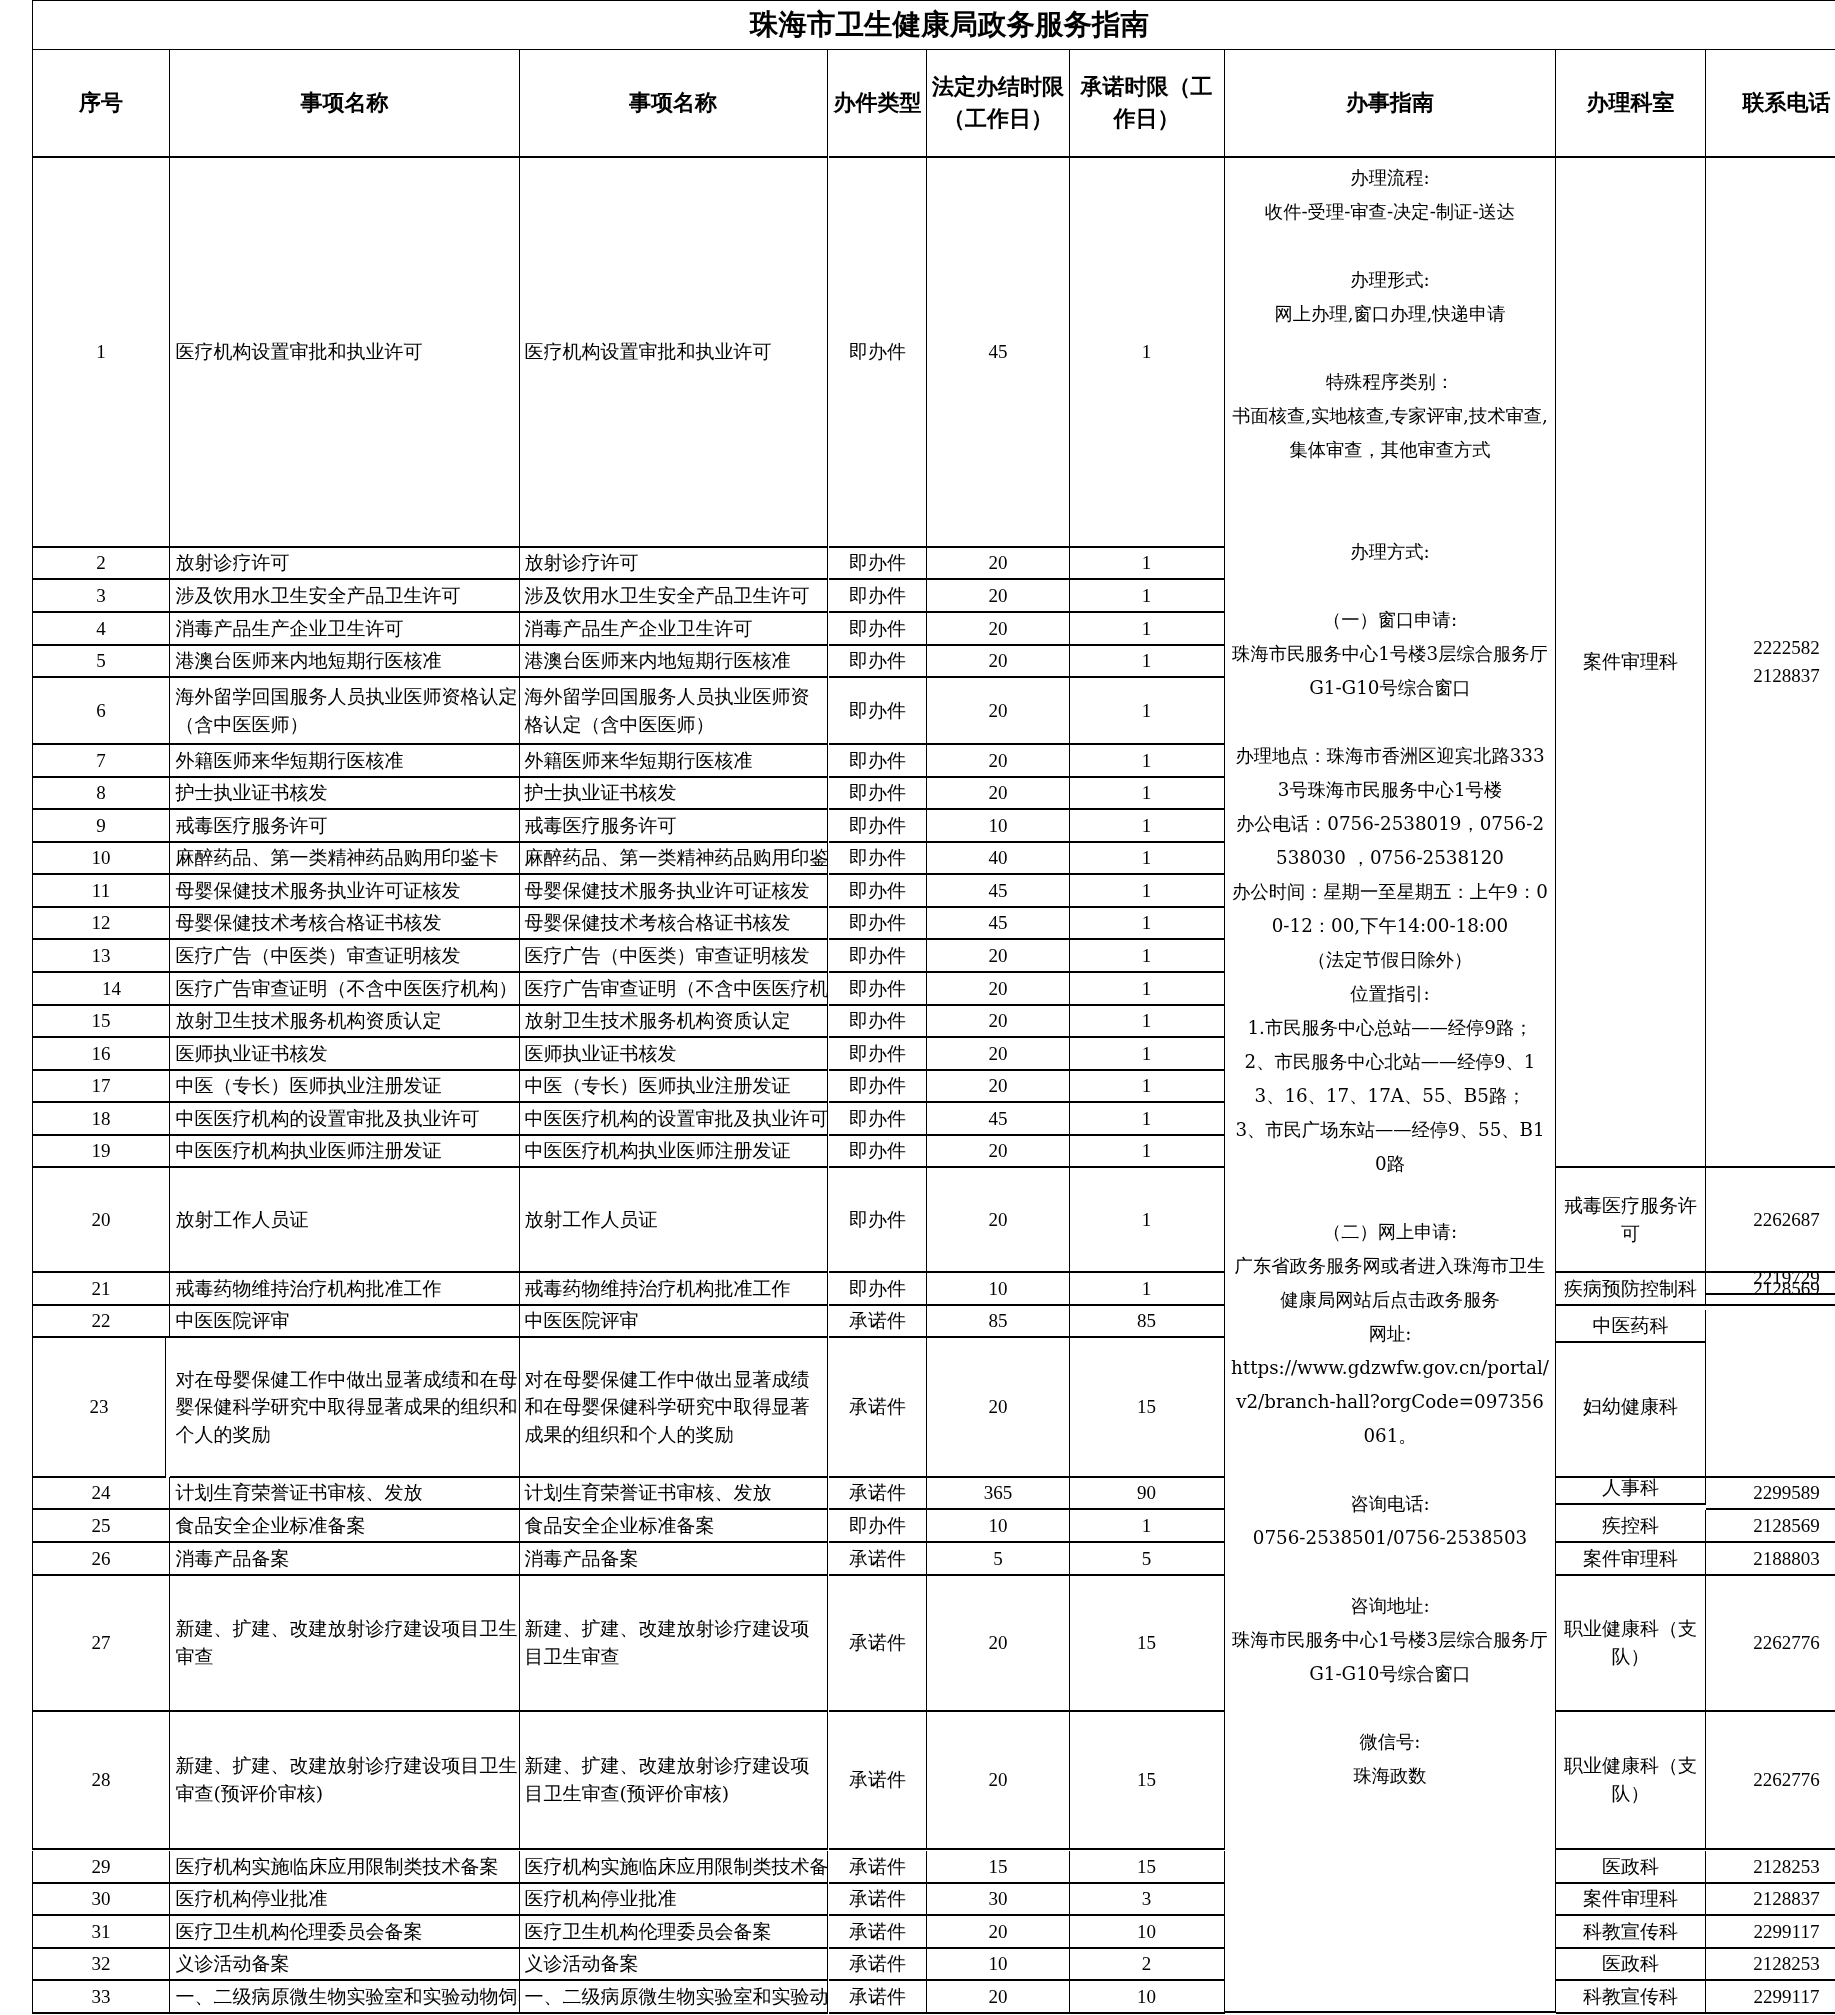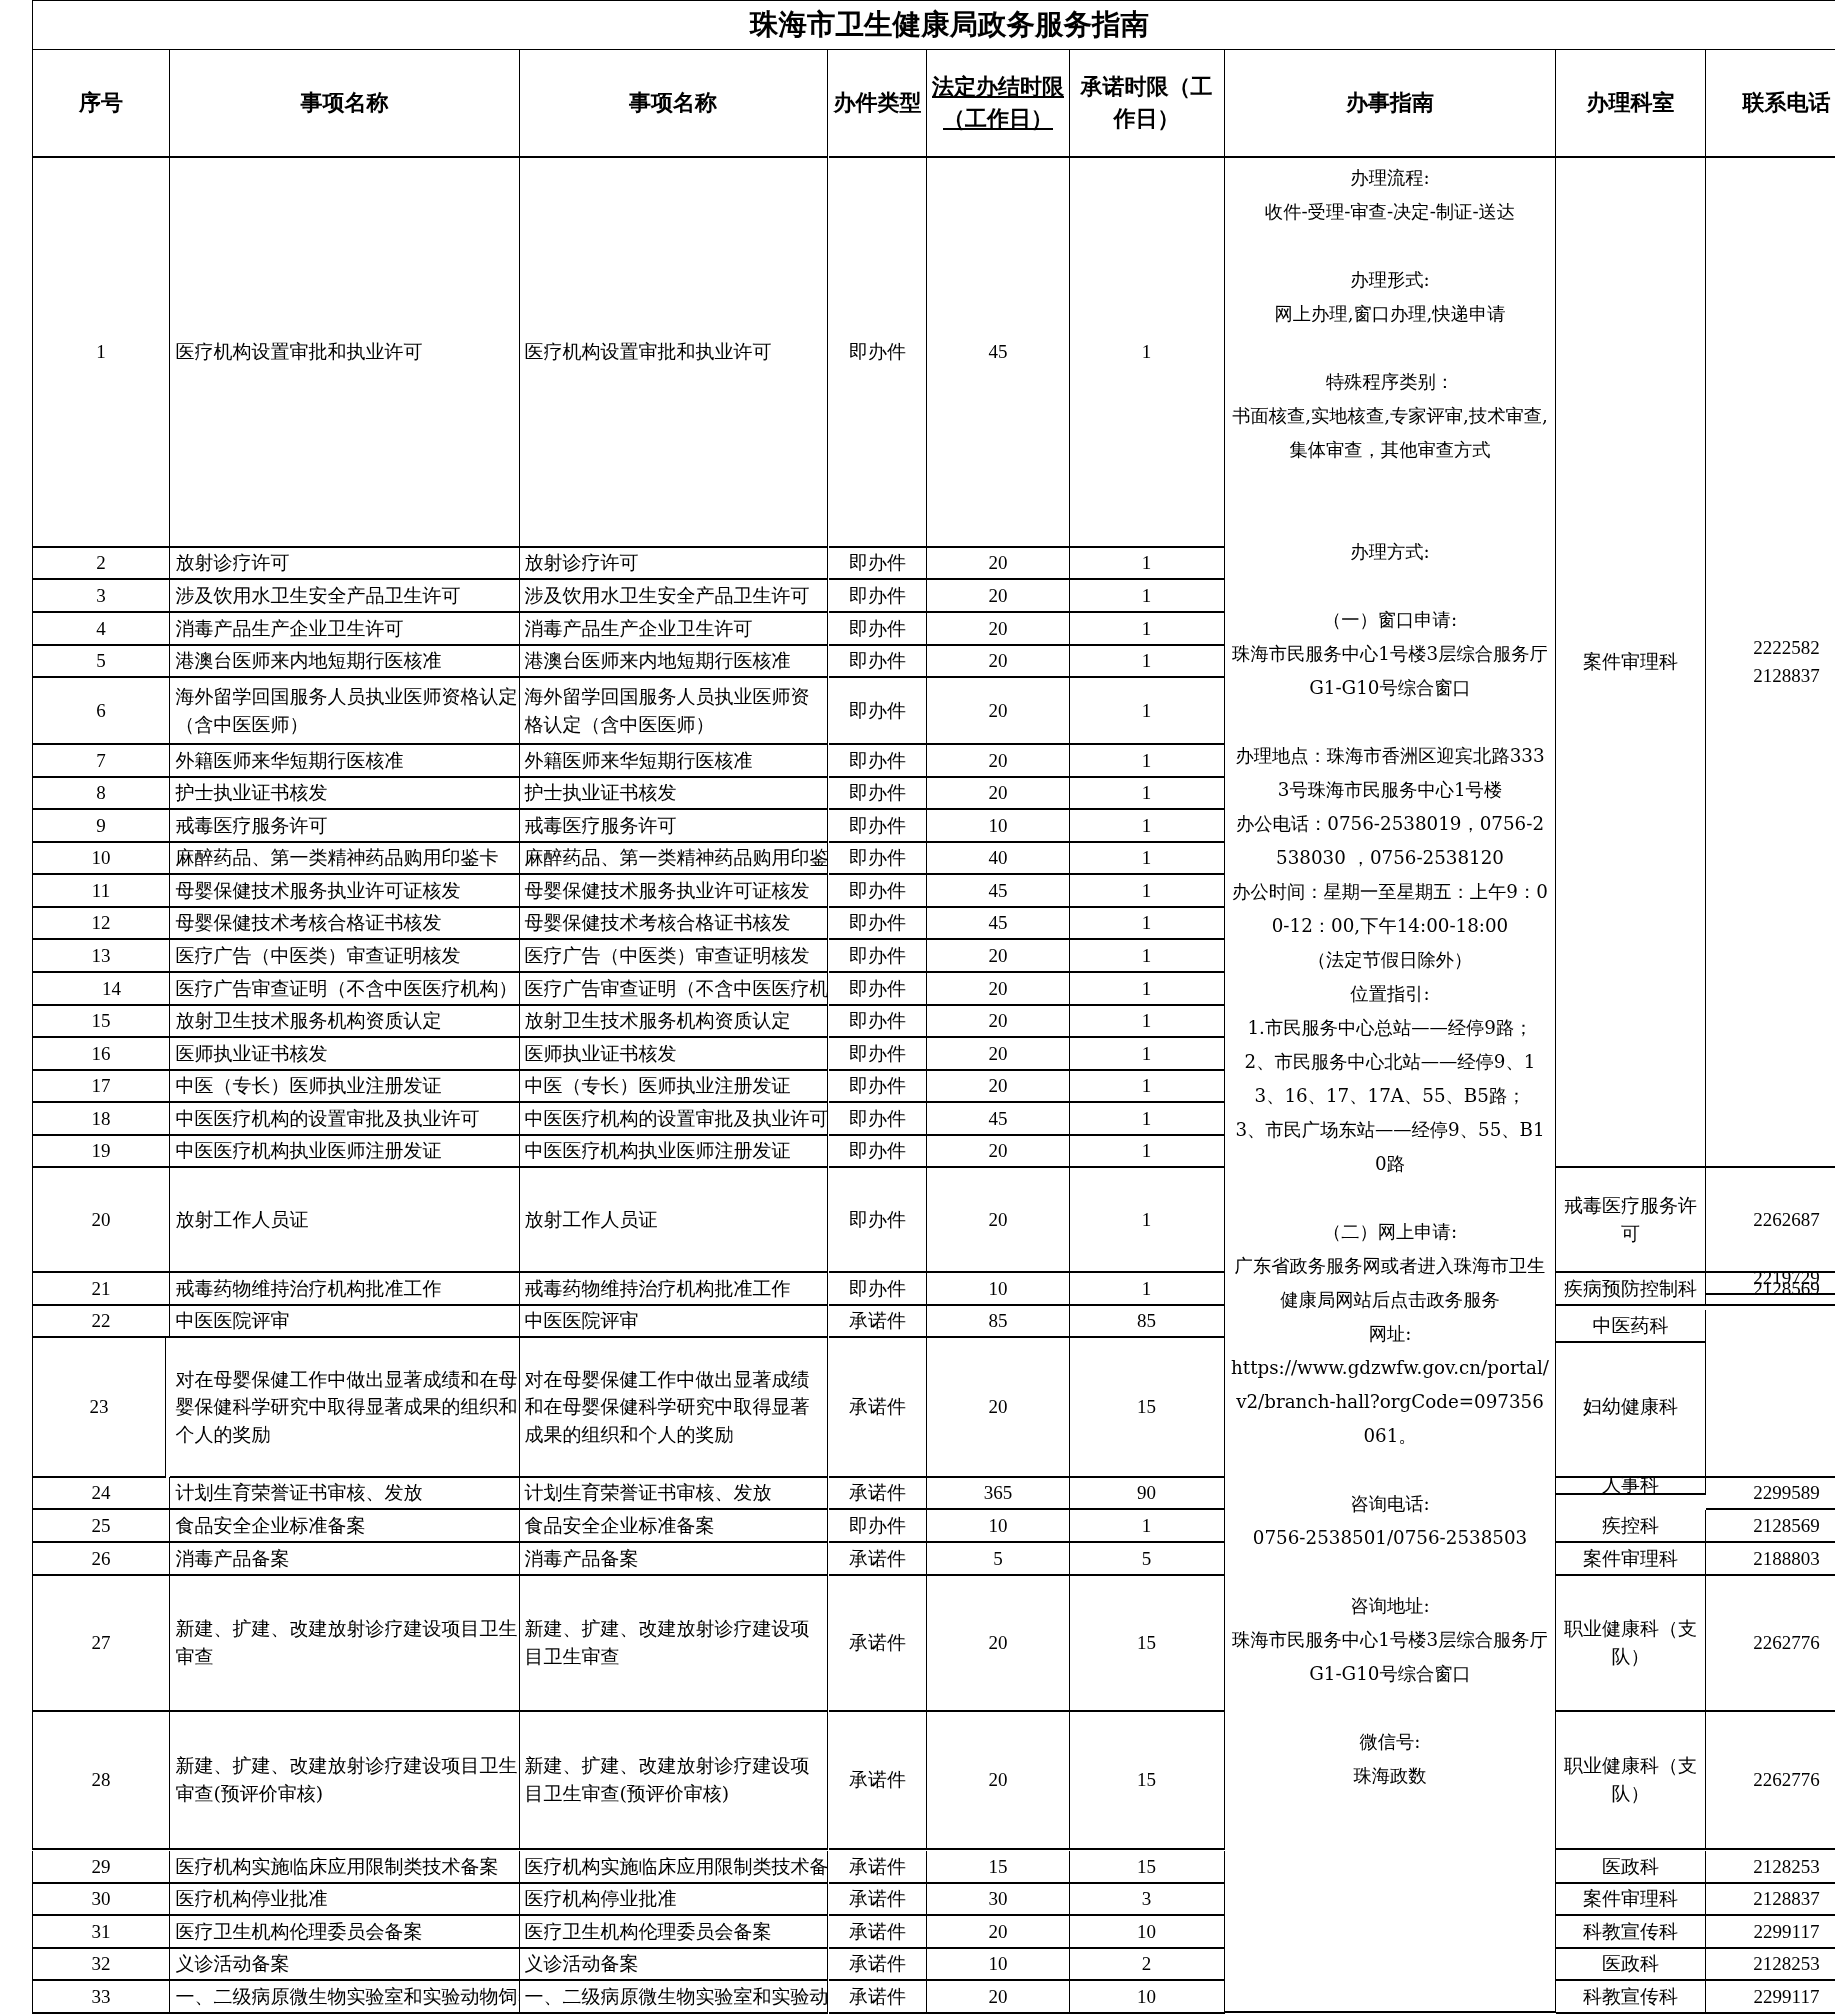--- a/index.html
+++ b/index.html
@@ -25,21 +25,21 @@
 </head>
 <body>
 
 <div id="sheet">
   <div class="title-box">珠海市卫生健康局政务服务指南</div>
   <div id="grid">
       <div class="cell c hdr thickbot leftborder" style="left: 0px; top: 50px; width: 138px; height: 108px;">序号</div>
       <div class="cell c hdr thickbot" style="left: 138px; top: 50px; width: 350px; height: 108px;">事项名称</div>
       <div class="cell c hdr thickbot" style="left: 487px; top: 50px; width: 309px; height: 108px;">事项名称</div>
       <div class="cell c hdr thickbot" style="left: 797px; top: 50px; width: 98px; height: 108px;">办件类型</div>
-      <div class="cell c hdr thickbot" style="left: 895px; top: 50px; width: 143px; height: 108px; text-decoration: underline;">法定办结时限（工作日）</div>
+      <div class="cell c hdr thickbot" style="left: 895px; top: 50px; width: 143px; height: 108px;">法定办结时限（工作日）</div>
       <div class="cell c hdr thickbot" style="left: 1037px; top: 50px; width: 156px; height: 108px;">承诺时限（工作日）</div>
       <div class="cell c hdr thickbot" style="left: 1193px; top: 50px; width: 331px; height: 108px;">办事指南</div>
       <div class="cell c hdr thickbot" style="left: 1524px; top: 50px; width: 150px; height: 108px;">办理科室</div>
       <div class="cell c hdr thickbot" style="left: 1674px; top: 50px; width: 162px; height: 108px;">联系电话</div>
       <div class="cell c num leftborder thickbot" style="left: 0px; top: 157px; width: 138px; height: 391px;">1</div>
       <div class="cell l body-txt thickbot" style="left: 138px; top: 157px; width: 350px; height: 391px;">医疗机构设置审批和执业许可</div>
       <div class="cell l body-txt thickbot" style="left: 487px; top: 157px; width: 309px; height: 391px;">医疗机构设置审批和执业许可</div>
       <div class="cell c body-txt thickbot" style="left: 797px; top: 157px; width: 98px; height: 391px;">即办件</div>
       <div class="cell c num thickbot" style="left: 895px; top: 157px; width: 143px; height: 391px;">45</div>
       <div class="cell c num thickbot" style="left: 1037px; top: 157px; width: 156px; height: 391px;">1</div>
@@ -276,21 +276,21 @@
       <div class="cell c num thickbot" style="left: 1674px; top: 157px; width: 162px; height: 1011px; white-space: pre-line;">2222582
 2128837</div>
       <div class="cell c body-txt thickbot" style="left: 1524px; top: 1168px; width: 150px; height: 105px; padding: 0px 4.1px;">戒毒医疗服务许可</div>
       <div class="cell c num thickbot" style="left: 1674px; top: 1168px; width: 162px; height: 105px; white-space: pre-line;">2262687</div>
       <div class="cell c body-txt thickbot" style="left: 1524px; top: 1273px; width: 150px; height: 33px; padding: 0px 4.1px;">疾病预防控制科</div>
       <div class="cell c num thickbot" style="left: 1674px; top: 1273px; width: 162px; height: 33px; white-space: pre-line;">2128569</div>
       <div class="cell c body-txt thickbot" style="left: 1524px; top: 1310px; width: 150px; height: 33px; padding: 0px 4.1px;">中医药科</div>
       <div class="cell c num thickbot" style="left: 1674px; top: 1262px; width: 162px; height: 33px; white-space: pre-line;">2219729</div>
       <div class="cell c body-txt thickbot" style="left: 1524px; top: 1338px; width: 150px; height: 140px; padding: 0px 4.1px;">妇幼健康科</div>
       <div class="cell c num thickbot" style="left: 1674px; top: 1338px; width: 162px; height: 140px; white-space: pre-line;"></div>
-      <div class="cell c body-txt thickbot" style="left: 1524px; top: 1477px; width: 150px; height: 18px; padding: 0px 4.1px;">人事科</div>
+      <div class="cell c body-txt thickbot" style="left: 1524px; top: 1477px; width: 150px; height: 28px; padding: 0px 4.1px; font-family: Liberation Mono, monospace;">人事科</div>
       <div class="cell c num thickbot" style="left: 1674px; top: 1477px; width: 162px; height: 33px; white-space: pre-line;">2299589</div>
       <div class="cell c body-txt thickbot" style="left: 1524px; top: 1510px; width: 150px; height: 33px; padding: 0px 4.1px;">疾控科</div>
       <div class="cell c num thickbot" style="left: 1674px; top: 1510px; width: 162px; height: 33px; white-space: pre-line;">2128569</div>
       <div class="cell c body-txt thickbot" style="left: 1524px; top: 1543px; width: 150px; height: 33px; padding: 0px 4.1px;">案件审理科</div>
       <div class="cell c num thickbot" style="left: 1674px; top: 1543px; width: 162px; height: 33px; white-space: pre-line;">2188803</div>
       <div class="cell c body-txt thickbot" style="left: 1524px; top: 1575px; width: 150px; height: 137px; padding: 0px 4.1px;">职业健康科（支队）</div>
       <div class="cell c num thickbot" style="left: 1674px; top: 1575px; width: 162px; height: 137px; white-space: pre-line;">2262776</div>
       <div class="cell c body-txt thickbot" style="left: 1524px; top: 1712px; width: 150px; height: 138px; padding: 0px 4.1px;">职业健康科（支队）</div>
       <div class="cell c num thickbot" style="left: 1674px; top: 1712px; width: 162px; height: 138px; white-space: pre-line;">2262776</div>
       <div class="cell c body-txt thickbot" style="left: 1524px; top: 1851px; width: 150px; height: 33px; padding: 0px 4.1px;">医政科</div>

